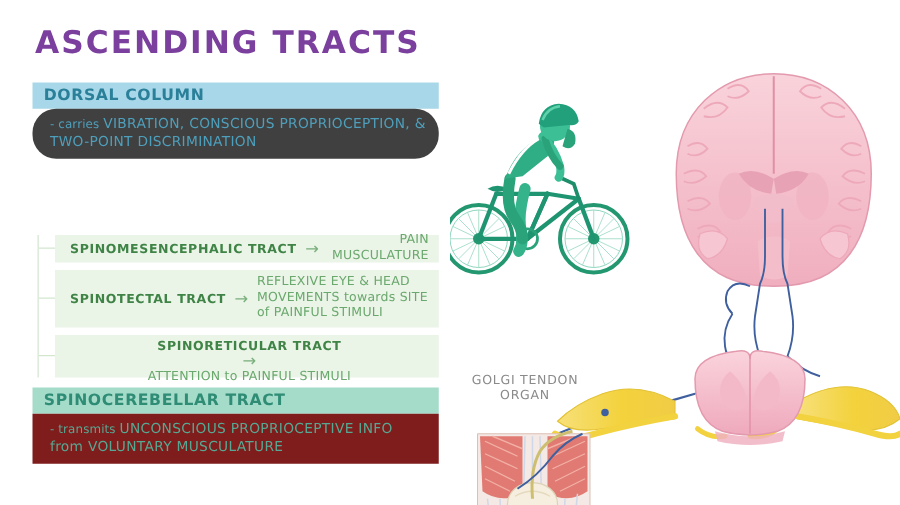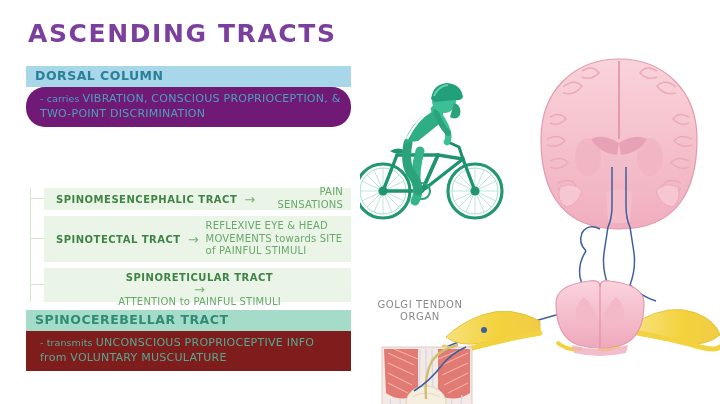--- a/index.html
+++ b/index.html
@@ -66,21 +66,21 @@
     padding: 5px 8px 6px 14px;
     font-size: 11px;
     line-height: 1.32;
     letter-spacing: 0.25px;
   }
   .body-box .lead { font-size: 9.5px; letter-spacing: 0.1px; }
 
   
   #block-dorsal { left: 26px; top: 66px; width: 325px; }
   #block-dorsal .band { background: #a7d7e8; color: #2a7f99; }
-  #block-dorsal .body-box { background: #701a75; color: #4e9fbb; border-radius: 19px; }
+  #block-dorsal .body-box { background: #404040; color: #4e9fbb; border-radius: 19px; }
 
   
   #block-spinothalamic { left: 26px; top: 130px; width: 325px; }
   #block-spinothalamic .band { background: #a8d5a0; color: #37793c; }
   #block-spinothalamic .band .sub { color: #6aab6e; }
   #block-spinothalamic .body-box { background: #e2f1de; color: #5c9c5f; }
 
   
   .sub-row {
     position: absolute;
@@ -185,21 +185,21 @@
 
     <div id="sub-bracket">
       <i class="s1"></i>
       <i class="s2"></i>
       <i class="s3"></i>
     </div>
 
     <div class="sub-row" id="row-spinomesencephalic">
       <span class="sub-name">SPINOMESENCEPHALIC TRACT</span>
       <span class="arrow">→</span>
-      <span class="sub-desc">PAIN SENSATIONS</span>
+      <span class="sub-desc">PAIN MUSCULATURE</span>
     </div>
 
     <div class="sub-row" id="row-spinotectal">
       <span class="sub-name">SPINOTECTAL TRACT</span>
       <span class="arrow">→</span>
       <span class="sub-desc">REFLEXIVE EYE &amp; HEAD MOVEMENTS towards SITE of PAINFUL STIMULI</span>
     </div>
 
     <div class="sub-row" id="row-spinoreticular">
       <span class="sub-name">SPINORETICULAR TRACT</span>

